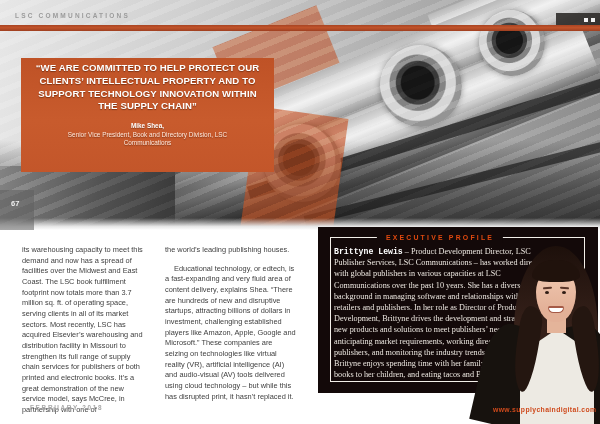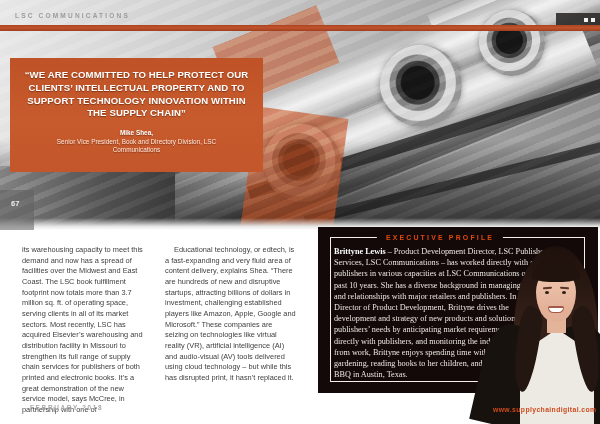--- a/index.html
+++ b/index.html
@@ -45,23 +45,23 @@
     background:linear-gradient(to bottom,rgba(220,220,220,.0),#e6e6e6 70%,#ffffff 100%);}
   
   .mag-header{position:absolute;left:15px;top:12px;z-index:4;
     font-size:6.5px;font-weight:bold;letter-spacing:2.2px;color:#9b9b9b;}
   .corner-mark{position:absolute;right:0;top:13px;z-index:4;width:44px;height:13px;
     background:rgba(42,40,38,.88);display:flex;align-items:center;justify-content:flex-end;gap:3px;padding-right:5px;box-sizing:border-box;}
   .corner-mark i{display:block;width:4px;height:4px;background:#f2f2f2;}
   .orange-rule{position:absolute;left:0;top:25px;width:600px;height:6px;z-index:5;
     background:linear-gradient(to bottom,#a84423,#c1532a 45%,#9e3f20);}
   
-  .quote-box{position:absolute;left:10px;top:58px;width:253px;height:114px;z-index:6;
+  .quote-box{position:absolute;left:21px;top:58px;width:253px;height:114px;z-index:6;
     background:linear-gradient(180deg,#bf5226 0%,#c85b2d 55%,#c3562a 100%);
-    text-align:center;box-sizing:border-box;padding-top:11px;}
+    text-align:center;box-sizing:border-box;padding-top:4px;}
   .quote-text{margin:0 auto;width:232px;font-size:9.6px;line-height:12.8px;font-weight:bold;
     color:#ffffff;text-shadow:0 1px 1px rgba(70,25,6,.55);letter-spacing:.1px;}
   .attr-name{margin:9px auto 0;font-size:6.4px;font-weight:bold;color:#ffffff;line-height:8px;
     text-shadow:0 1px 1px rgba(70,25,6,.5);}
   .attr-title{margin:1px auto 0;width:185px;font-size:6.4px;color:#ffe9dd;line-height:8.2px;
     text-shadow:0 1px 1px rgba(70,25,6,.5);}
   .page-num-block{position:absolute;left:0;top:190px;width:34px;height:40px;z-index:3;
     background:rgba(95,95,95,.55);}
   .page-num{position:absolute;left:11px;top:199px;z-index:4;
     font-size:7.5px;font-weight:bold;color:#f0f0f0;}
@@ -74,21 +74,21 @@
   
   .profile-box{position:absolute;left:318px;top:227px;width:280px;height:166px;z-index:4;
     background:#130909;}
   .profile-frame{position:absolute;left:12px;top:10px;right:13px;bottom:11px;
     border:1.5px solid #f3efe9;pointer-events:none;}
   .profile-header{position:absolute;top:4.5px;left:50%;transform:translateX(calc(-50% - 18px));
     z-index:2;background:#130909;padding:0 9px;white-space:nowrap;
     font-size:6.9px;font-weight:bold;letter-spacing:2.2px;color:#e1490f;line-height:11px;}
   .profile-text{position:absolute;left:16px;top:19px;width:219px;margin:0;
     font-family:"Liberation Serif",serif;font-size:8.2px;line-height:11.2px;color:#ece7e0;}
-  .profile-text strong{font-weight:bold;color:#ffffff;}
+  .profile-text strong{font-weight:bold;color:#ffffff;font-family:Liberation Mono, monospace;}
   
   .woman{position:absolute;left:450px;top:232px;width:150px;height:192px;z-index:5;}
   .woman *{position:absolute;}
   .hair-back{left:64px;top:14px;width:84px;height:150px;
     background:linear-gradient(180deg,#1d100b,#36211a 55%,#241510);
     border-radius:50% 50% 34% 34% / 56% 56% 30% 30%;}
   .face{left:86px;top:36px;width:40px;height:54px;
     background:linear-gradient(180deg,#f0c9b1,#e3b097 80%);
     border-radius:50% 50% 45% 45% / 44% 44% 56% 56%;}
   .fringe{left:82px;top:28px;width:48px;height:22px;background:#20120c;
@@ -152,20 +152,21 @@
     <p class="attr-title">Senior Vice President, Book and Directory Division, LSC Communications</p>
   </div>
 
   <div class="page-num-block"></div>
   <div class="page-num">67</div>
 
   <div class="article-col col1">
     <p>its warehousing capacity to meet this demand and now has a spread of facilities over the Midwest and East Coast. The LSC book fulfillment footprint now totals more than 3.7 million sq. ft. of operating space, serving clients in all of its market sectors. Most recently, LSC has acquired Elsevier’s warehousing and distribution facility in Missouri to strengthen its full range of supply chain services for publishers of both printed and electronic books. It’s a great demonstration of the new service model, says McCree, in partnership with one of</p>
   </div>
   <div class="article-col col2">
+    <p>the world’s leading publishing houses.</p>
     <p class="indent">Educational technology, or edtech, is a fast-expanding and very fluid area of content delivery, explains Shea. “There are hundreds of new and disruptive startups, attracting billions of dollars in investment, challenging established players like Amazon, Apple, Google and Microsoft.” These companies are seizing on technologies like virtual reality (VR), artificial intelligence (AI) and audio-visual (AV) tools delivered using cloud technology – but while this has disrupted print, it hasn’t replaced it.</p>
   </div>
 
   <div class="profile-box">
     <div class="profile-frame"></div>
     <div class="profile-header">EXECUTIVE PROFILE</div>
     <p class="profile-text"><strong>Brittyne Lewis</strong><span> – Product Development Director, LSC Publisher Services, LSC Communications – has worked directly with global publishers in various capacities at LSC Communications over the past 10 years. She has a diverse background in managing software and relationships with major retailers and publishers. In her role as Director of Product Development, Brittyne drives the development and strategy of new products and solutions to meet publishers’ needs by anticipating market requirements, working directly with publishers, and monitoring the industry trends. Apart from work, Brittyne enjoys spending time with her family, gardening, reading books to her children, and eating tacos and BBQ in Austin, Texas.</span></p>
   </div>
 
   <div class="woman">

